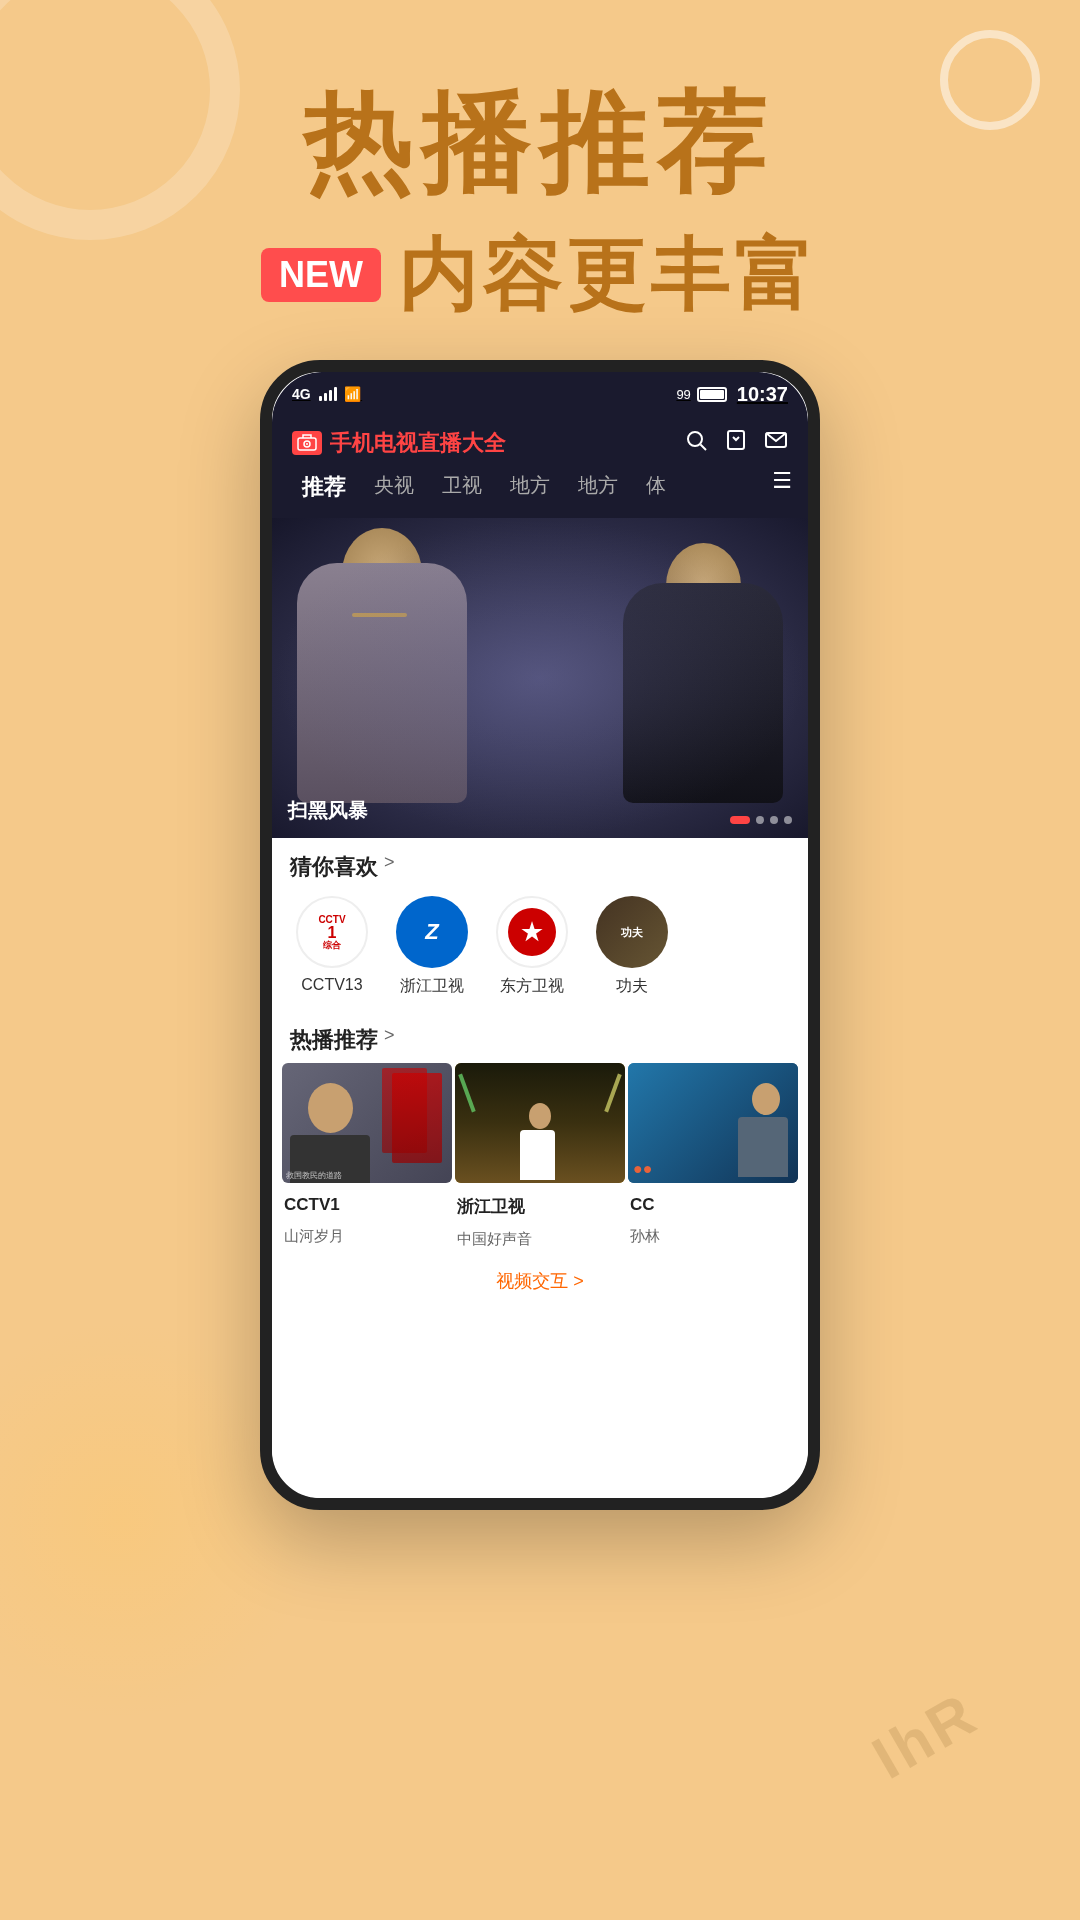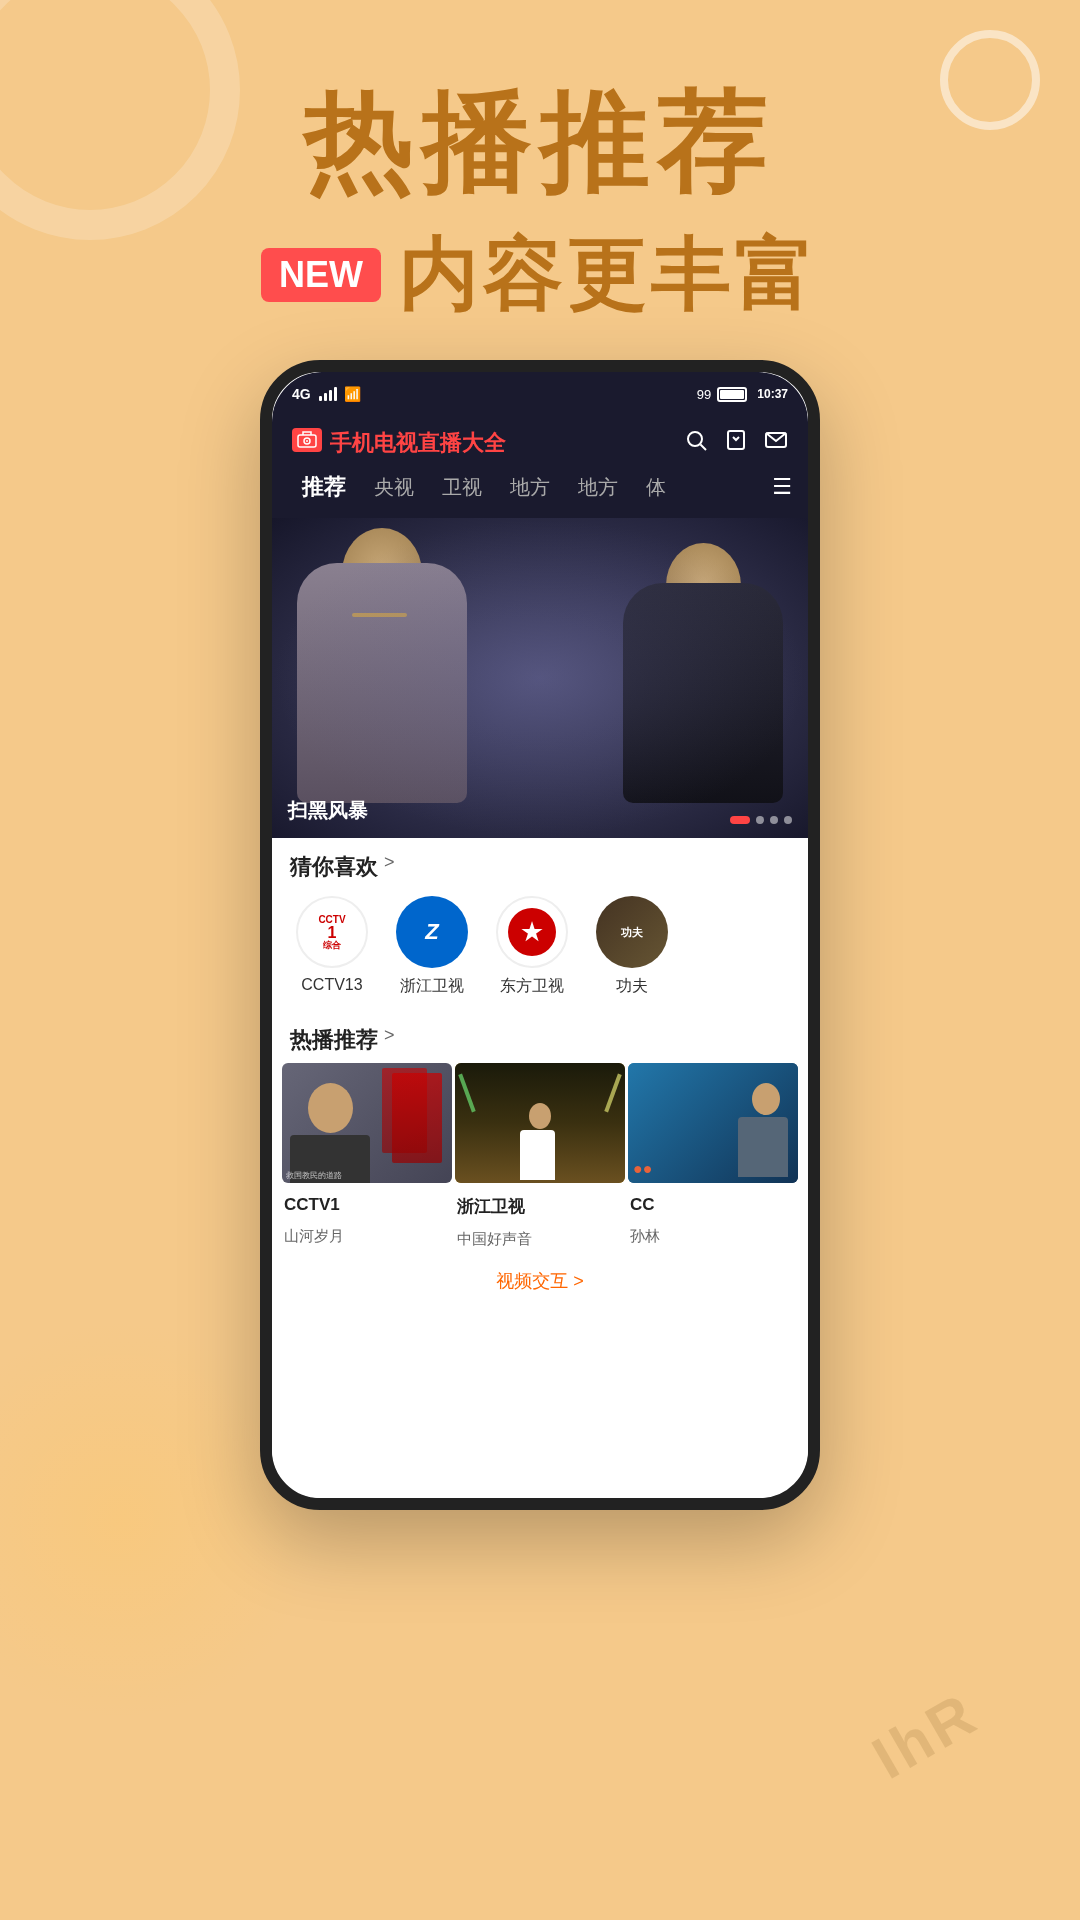--- a/index.html
+++ b/index.html
@@ -107,20 +107,21 @@
 
     
     .status-bar {
       background: #1a1a2e;
       height: 44px;
       display: flex;
       align-items: center;
       justify-content: space-between;
       padding: 0 20px;
       flex-shrink: 0;
+      text-decoration: underline;
     }
     .status-left {
       display: flex;
       align-items: center;
       gap: 8px;
       color: white;
       font-size: 18px;
     }
     .status-right {
       display: flex;
@@ -150,20 +151,21 @@
     .app-header {
       background: #1a1a2e;
       padding: 12px 20px 10px;
       display: flex;
       align-items: center;
       justify-content: space-between;
       flex-shrink: 0;
     }
     .app-logo {
       display: flex;
+      align-items: center;
       gap: 8px;
     }
     .logo-icon {
       width: 30px;
       height: 24px;
       background: #ff4444;
       border-radius: 4px;
       display: flex;
       align-items: center;
       justify-content: center;
@@ -184,21 +186,20 @@
     .header-icon {
       color: white;
       font-size: 24px;
       cursor: pointer;
     }
 
     
     .nav-tabs {
       background: #1a1a2e;
       display: flex;
-      align-items: center;
       padding: 0 16px 12px;
       gap: 0;
       flex-shrink: 0;
     }
     .nav-tab {
       color: #aaaaaa;
       font-size: 20px;
       padding: 4px 14px;
       cursor: pointer;
       white-space: nowrap;
@@ -475,21 +476,21 @@
           <div class="signal-bar" style="height:11px;"></div>
           <div class="signal-bar" style="height:14px;"></div>
         </div>
         <span style="font-size:14px;">📶</span>
       </div>
       <div class="status-right">
         <span style="font-size:13px;">99</span>
         <div class="battery-icon">
           <div class="battery-fill"></div>
         </div>
-        <span style="font-size:12px; font-weight:600; margin-left:4px;">10:37</span>
+        <span style="font-size:20px; font-weight:600; margin-left:4px;">10:37</span>
       </div>
     </div>
 
     <div class="app-header">
       <div class="app-logo">
         <div class="logo-icon">
           <svg width="20" height="18" viewBox="0 0 20 18">
             <rect x="1" y="4" width="18" height="12" rx="2" fill="none" stroke="white" stroke-width="1.5"></rect>
             <path d="M6 4 L6 1 L14 1 L14 4" fill="none" stroke="white" stroke-width="1.5"></path>
             <circle cx="10" cy="10" r="3" fill="none" stroke="white" stroke-width="1.5"></circle>

